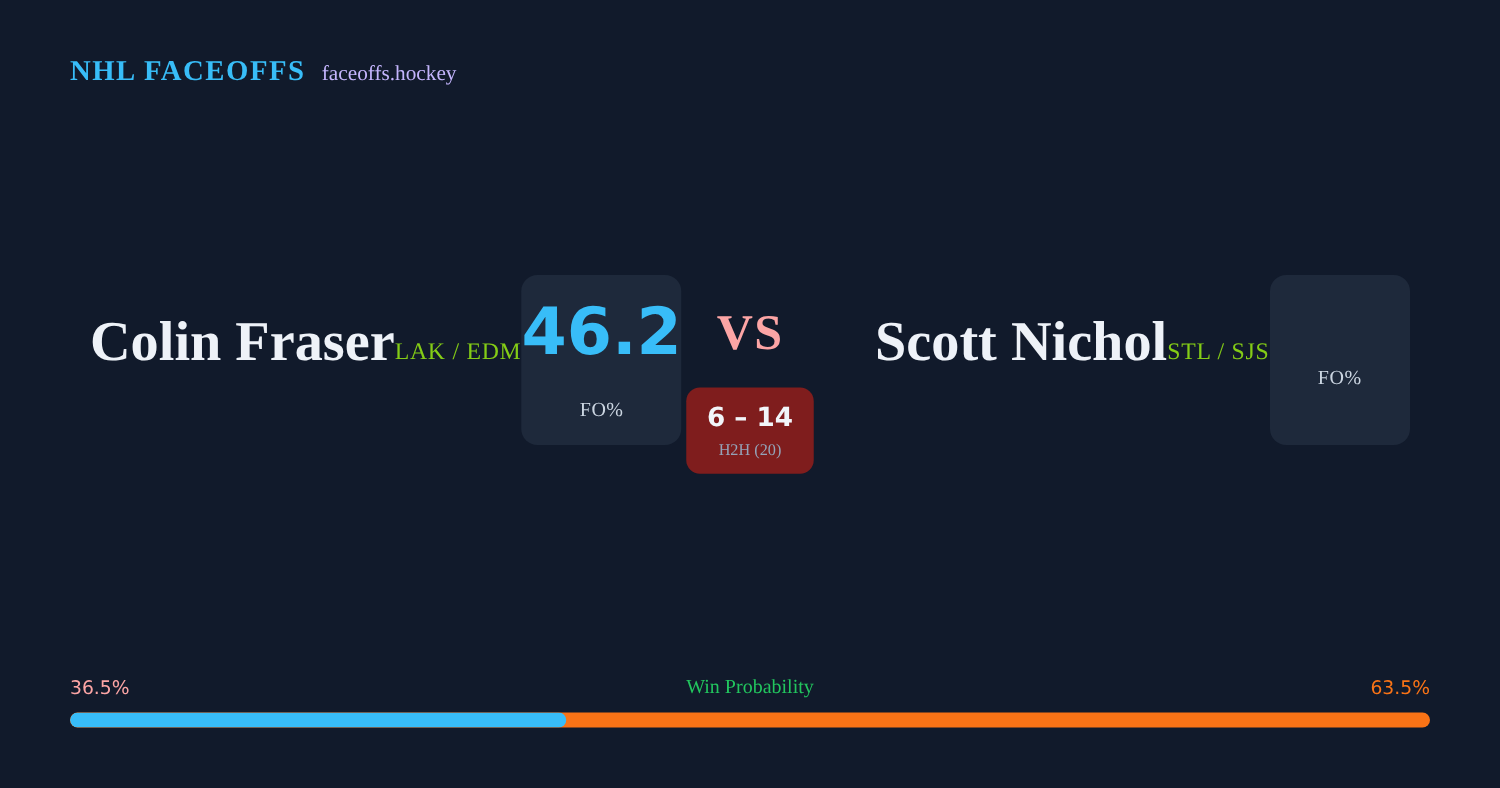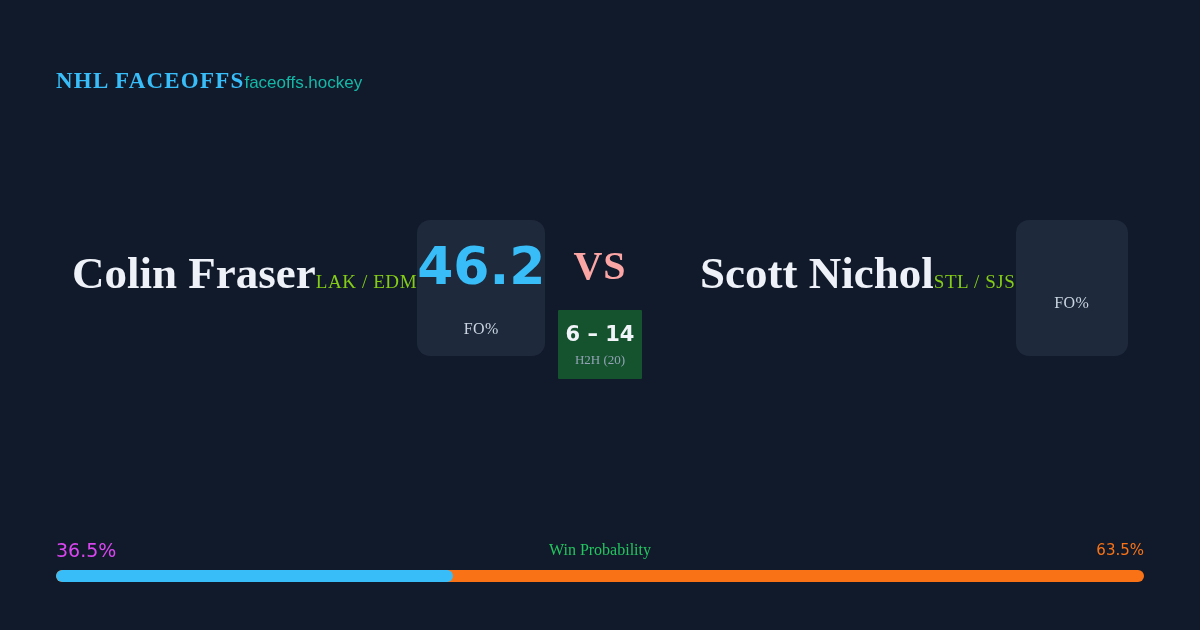--- a/index.html
+++ b/index.html
@@ -21,34 +21,34 @@
     box-sizing: border-box;
   }
 
   
   .header {
     position: absolute;
     left: 56px;
     top: 45px;
     display: flex;
     align-items: baseline;
-    margin-top: 24px;
+    gap: 13px;
   }
   .brand {
     font-family: "Liberation Serif", serif;
     font-weight: bold;
     font-size: 23px;
     letter-spacing: 1.2px;
     color: #38bdf8;
     line-height: 1;
   }
   .brand-domain {
-    font-family: Liberation Sans, sans-serif;
+    font-family: Liberation Serif, serif;
     font-size: 17px;
-    color: #14b8a6;
+    color: #c4b5fd;
     line-height: 1;
   }
 
   
   .matchup {
     position: absolute;
     left: 0;
     top: 190px;
     width: 1200px;
     display: flex;
@@ -117,24 +117,24 @@
   .vs {
     font-family: "Liberation Serif", serif;
     font-weight: bold;
     font-size: 40px;
     color: #fca5a5;
     letter-spacing: 1px;
     line-height: 1;
   }
   .h2h-card {
     margin-top: 24px;
-    width: 84px;
+    width: 102px;
     height: 69px;
-    border-radius: 1px;
-    background: #14532d;
+    border-radius: 11px;
+    background: #7f1d1d;
     display: flex;
     flex-direction: column;
     align-items: center;
     justify-content: center;
   }
   .h2h-score {
     font-family: "DejaVu Sans", sans-serif;
     font-weight: bold;
     font-size: 21px;
     color: #f1f5f9;
@@ -160,22 +160,22 @@
   .winprob-labels {
     position: relative;
     height: 20px;
     margin-bottom: 10px;
   }
   .wp-left {
     position: absolute;
     left: 0;
     top: 0;
     font-family: "DejaVu Sans", sans-serif;
-    font-size: 19px;
-    color: #d946ef;
+    font-size: 15px;
+    color: #fca5a5;
     line-height: 20px;
   }
   .wp-center {
     position: absolute;
     left: 0;
     right: 0;
     top: 0;
     text-align: center;
     font-family: "Liberation Serif", serif;
     font-size: 16px;

